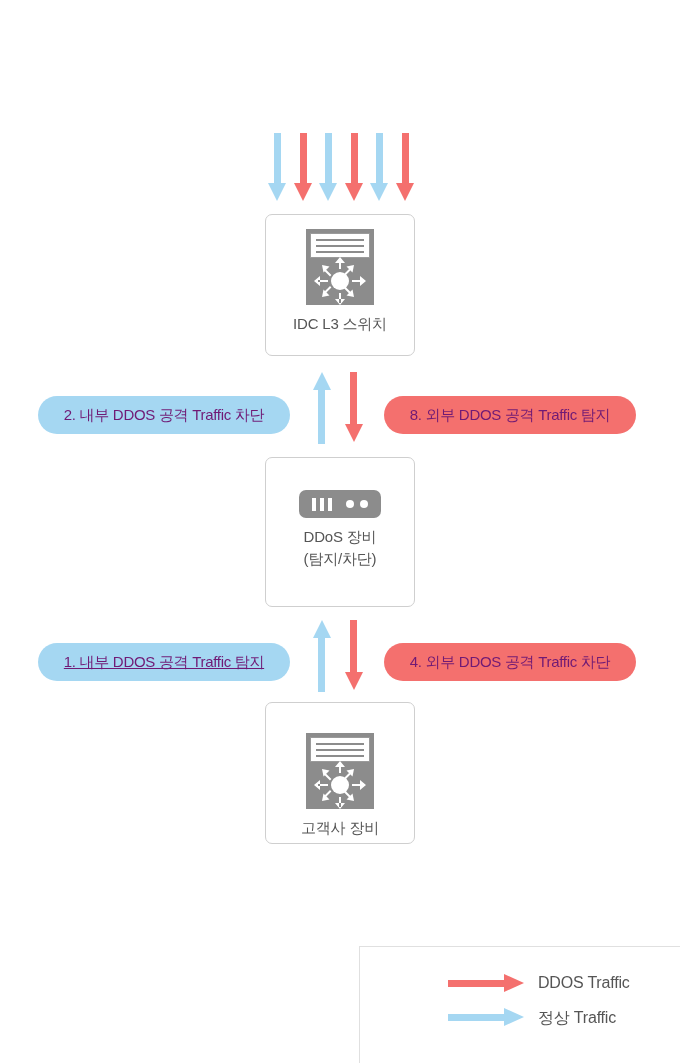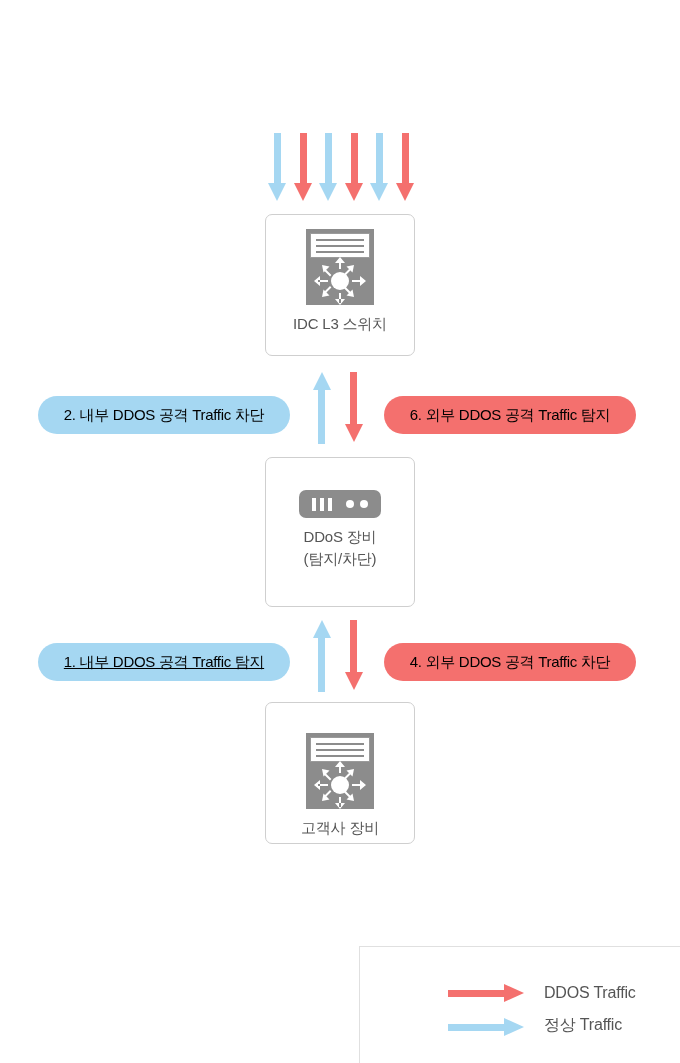--- a/index.html
+++ b/index.html
@@ -159,21 +159,21 @@
     border-left: 9px solid transparent;
     border-right: 9px solid transparent;
     border-top: 18px solid currentColor;
   }
 
   
   .pill {
     position: absolute;
     height: 38px;
     border-radius: 19px;
-    color: #000000;
+    color: #701a75;
     font-size: 15px;
     display: flex;
     align-items: center;
     justify-content: center;
     padding: 8px 18px;
     letter-spacing: -0.3px;
     white-space: nowrap;
   }
   #pill-left-top    { left: 38px;  top: 396px; width: 252px; background: #a5d7f2; }
   #pill-right-top   { left: 384px; top: 396px; width: 252px; background: #f4706e; }
@@ -212,22 +212,22 @@
   #legend .legend-body {
     flex: 1;
     display: flex;
     flex-direction: column;
     justify-content: center;
     gap: 6px;
     padding-left: 88px;
   }
   .legend-row {
     display: flex;
-    align-items: flex-end;
-    gap: 20px;
+    align-items: flex-start;
+    gap: 14px;
     height: 28px;
   }
   .h-arrow { position: relative; width: 76px; height: 18px; }
   .h-arrow .shaft {
     position: absolute; left: 0; top: 6px; width: 58px; height: 7px;
   }
   .h-arrow .head {
     position: absolute; left: 56px; top: 0;
     width: 0; height: 0;
     border-top: 9px solid transparent;
@@ -301,21 +301,21 @@
       <div class="shaft" style="background:#a5d7f2"></div>
       <div class="head"></div>
     </div>
     <div class="down-arrow" style="color:#f4706e">
       <div class="shaft" style="background:#f4706e"></div>
       <div class="head"></div>
     </div>
   </div>
 
   <div class="pill" id="pill-left-top">2. 내부 DDOS 공격 Traffic 차단</div>
-  <div class="pill" id="pill-right-top">6. 외부 DDOS 공격 Traffic 탐지</div>
+  <div class="pill" id="pill-right-top">8. 외부 DDOS 공격 Traffic 탐지</div>
 
   <div class="device-box" id="box-ddos">
     <div class="appliance-icon">
       <div class="bars">
         <b></b>
         <b></b>
         <b></b>
       </div>
       <div class="dots">
         <s></s>

